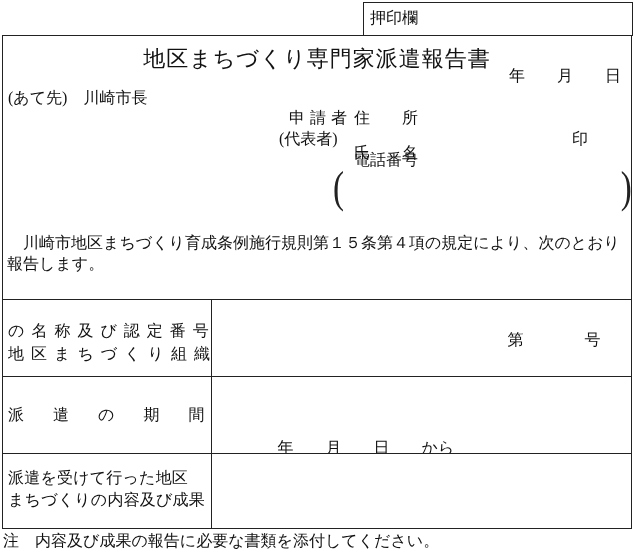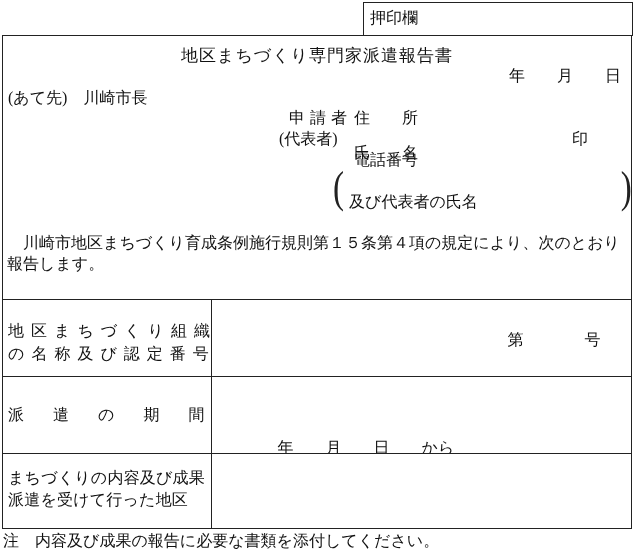--- a/index.html
+++ b/index.html
@@ -29,21 +29,21 @@
   
   .main-box {
     position: absolute;
     left: 2px; top: 35px;
     width: 630px; height: 494px;
     border: 1.5px solid #222;
     box-sizing: border-box;
     background: #fff;
   }
 
-  .doc-title { left: 0; right: 0; top: 8px; text-align: center; font-size: 17px; letter-spacing: 1px; }
+  .doc-title { left: 0; right: 0; top: 8px; text-align: center; font-size: 22px; letter-spacing: 1px; }
   .date-line { right: 10px; top: 30px; }
   .addressee { left: 5px; top: 52px; }
 
   .applicant-role   { left: 286px; top: 72px; letter-spacing: 5px; }
   .applicant-role2  { left: 276px; top: 93px; }
   .addr-label  { left: 351px; top: 72px; }
   .name-label  { left: 351px; top: 93px; margin-top: 14px; }
   .seal-mark   { left: 569px; top: 93px; }
   .phone-label { left: 351px; top: 114px; }
 
@@ -109,47 +109,46 @@
     <div class="abs addressee">(あて先)　川崎市長</div>
 
     <div class="abs applicant-role">申請者</div>
     <div class="abs addr-label">住　　所</div>
     <div class="abs applicant-role2">(代表者)</div>
     <div class="abs name-label">氏　　名</div>
     <div class="abs seal-mark">印</div>
     <div class="abs phone-label">電話番号</div>
 
     <div class="abs paren paren-left">(</div>
-    <div class="abs corp-note2">及び代表者の氏名</div>
     <div class="abs paren paren-right">)</div>
 
     <div class="body-paragraph">川崎市地区まちづくり育成条例施行規則第１５条第４項の規定により、次のとおり報告します。</div>
 
     <div class="form-table">
 
       <div class="cell th row-line th1-wrap">
+        <div class="th1-line">の名称及び認定番号</div>
         <div class="th1-line">地区まちづくり組織</div>
-        <div class="th1-line">の名称及び認定番号</div>
       </div>
       <div class="cell row-line">
         <span class="abs org-no-prefix">第</span>
         <span class="abs org-no-suffix">号</span>
       </div>
 
       <div class="cell th row-line">
         <div class="th2-line">派遣の期間</div>
       </div>
       <div class="cell row-line period-value">
         <div>年　　月　　日　　から</div>
         
       </div>
 
       <div class="cell th th3-wrap">
+        <div>派遣を受けて行った地区</div>
         <div>まちづくりの内容及び成果</div>
-        <div>派遣を受けて行った地区</div>
       </div>
       <div class="cell"></div>
 
     </div>
   </div>
 
   <div class="abs footer-note">注　内容及び成果の報告に必要な書類を添付してください。</div>
 
 </div>
 

